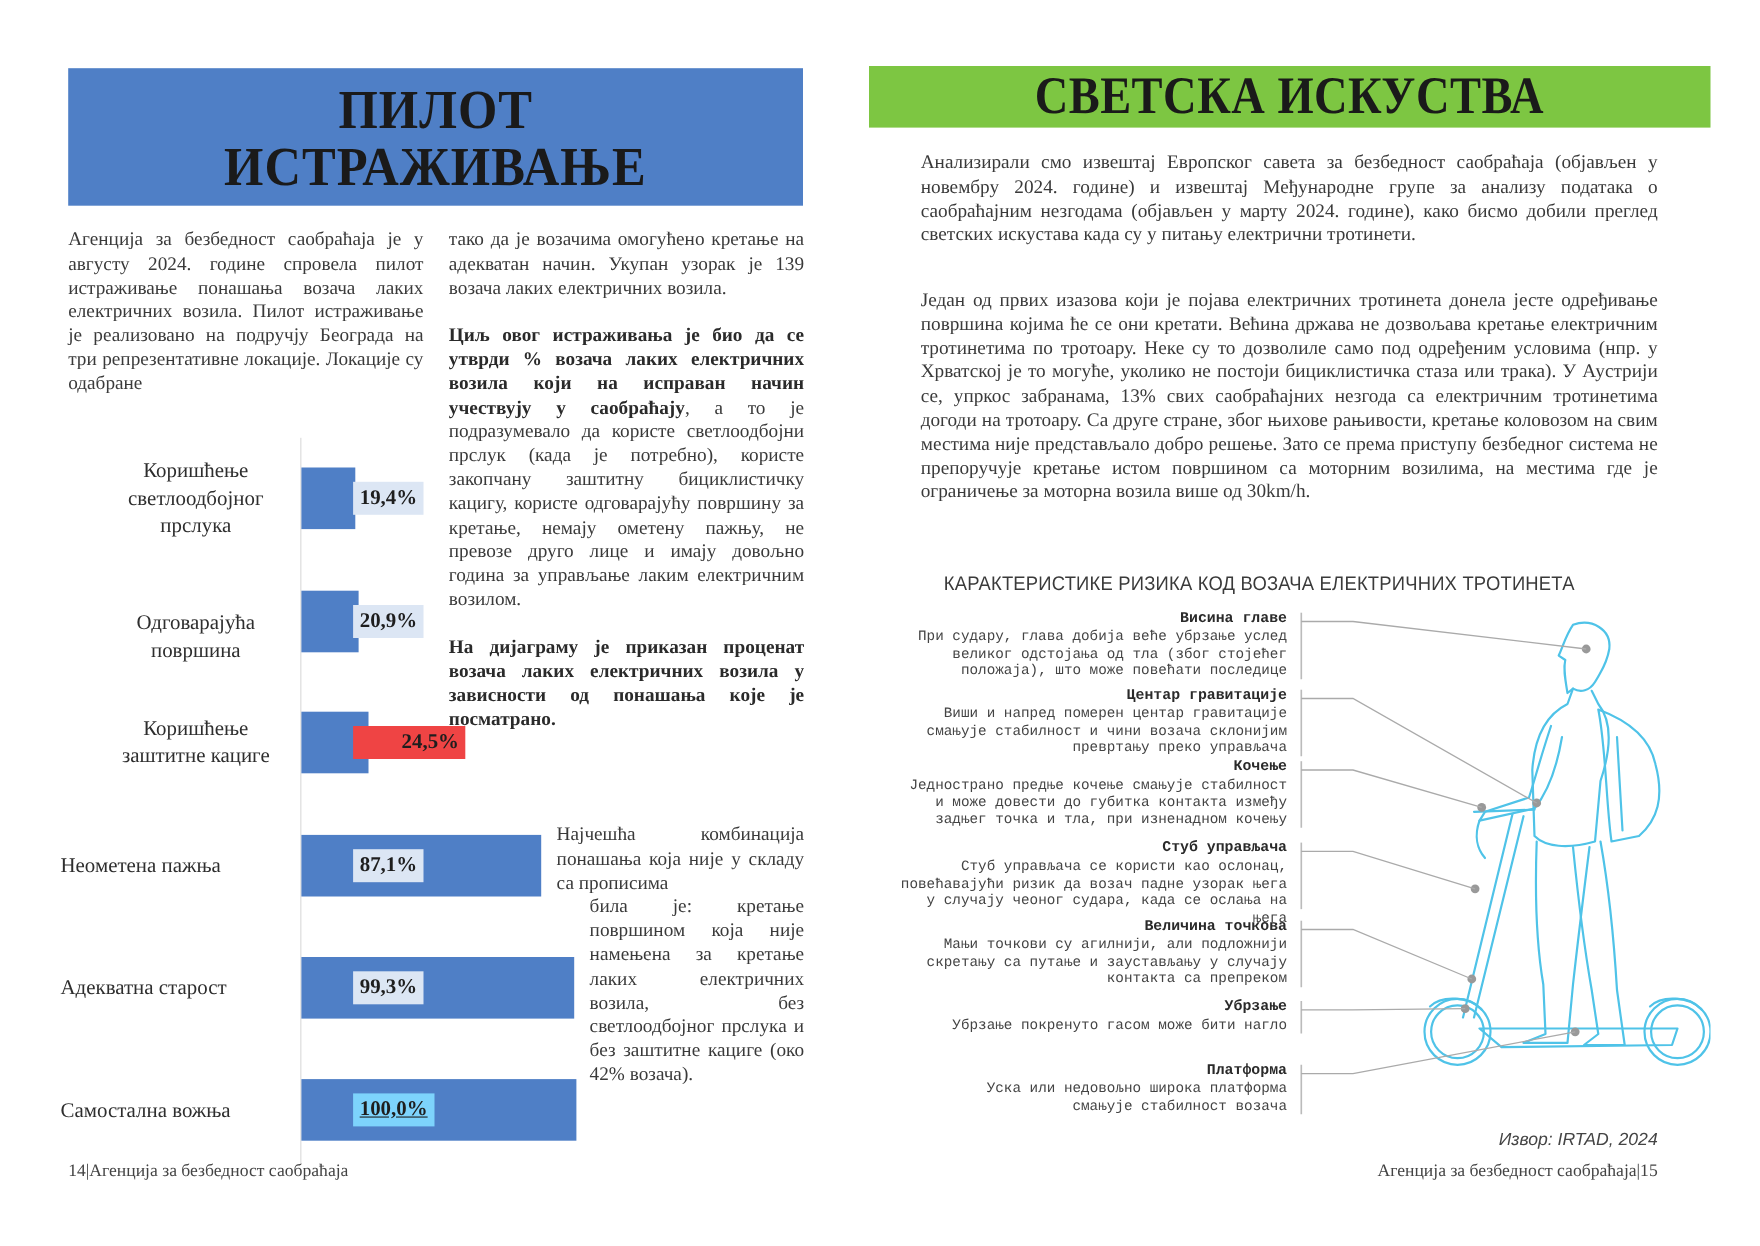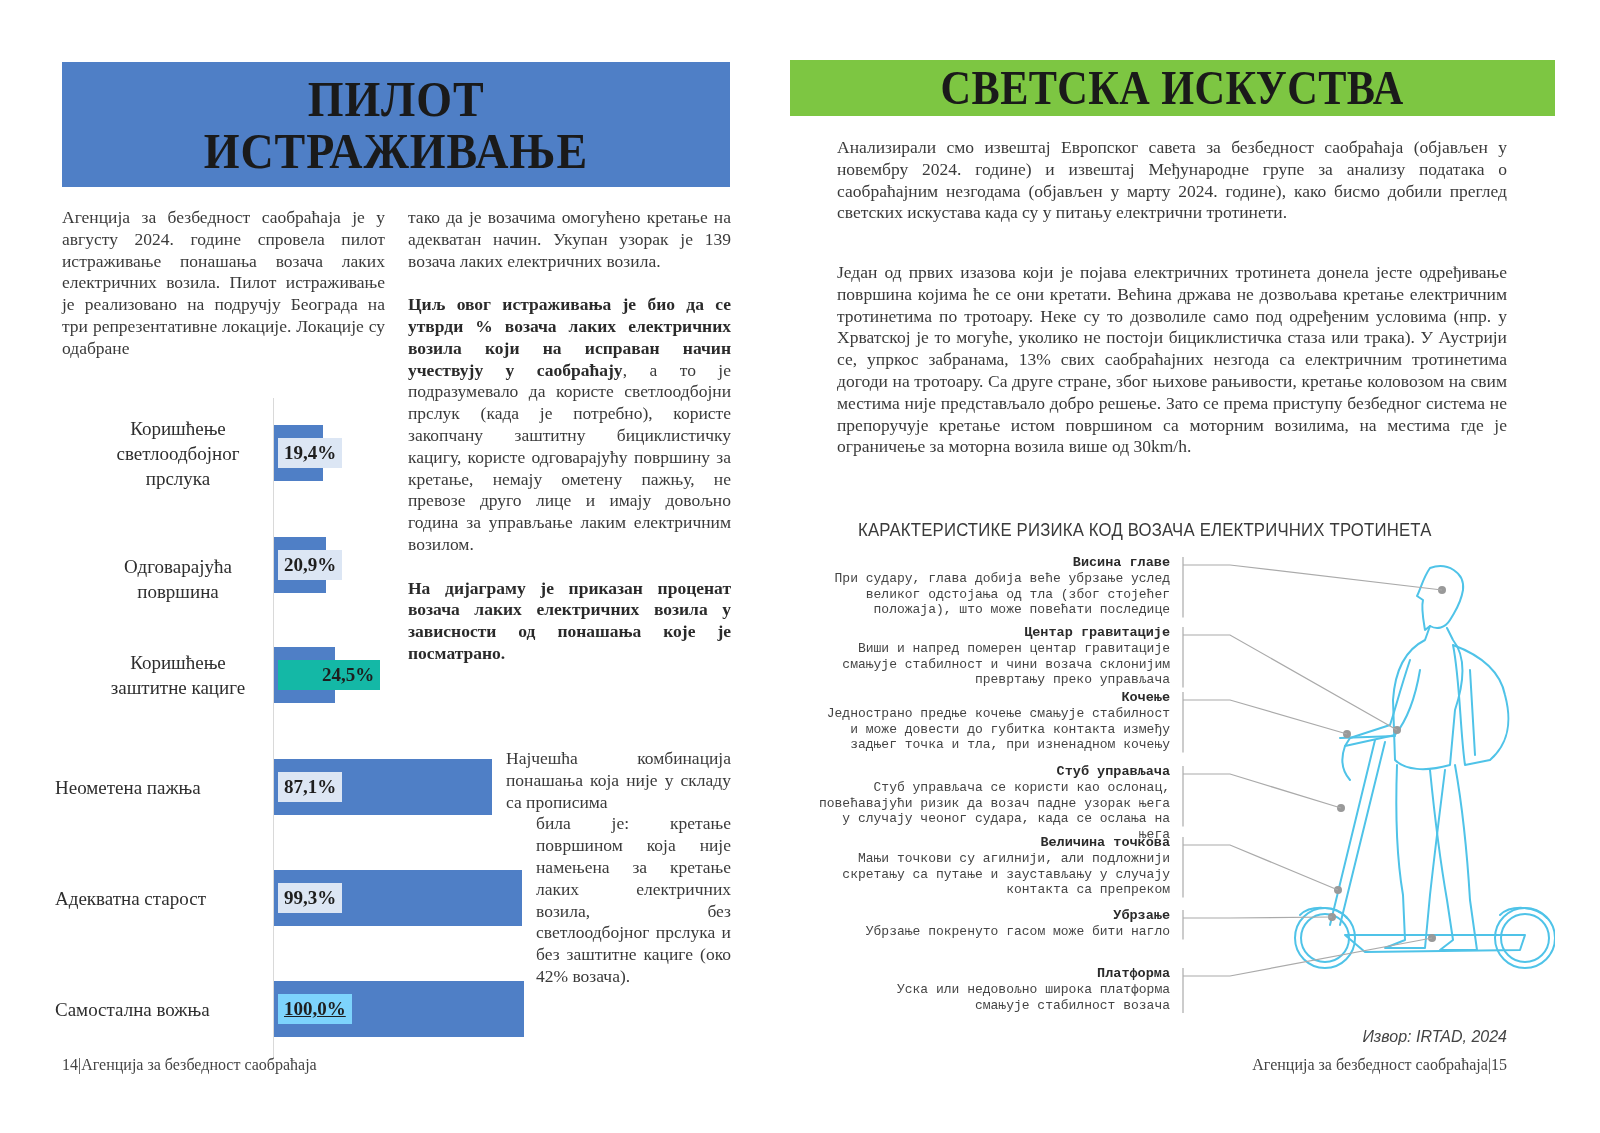--- a/index.html
+++ b/index.html
@@ -49,21 +49,21 @@
     position: absolute; left: 506px; top: 748px; width: 225px;
   }
   .combo .indent { padding-left: 30px; }
 
   
   .chart-axis { position: absolute; left: 273px; top: 398px; width: 1px; height: 660px; background: #d9d9d9; }
   .bar { position: absolute; left: 274px; height: 56px; background: #4f7fc6; }
   .bar-label-box {
     position: absolute; height: 30px; background: #dce6f4;
     font-family: "Liberation Serif", "DejaVu Serif", serif; font-weight: bold;
-    font-size: 19px; line-height: 30px; color: #1e1e1e; padding: 0 6px;
+    font-size: 19px; line-height: 30px; color: #1e1e1e; padding: 0 6px; margin-left: 43px;
   }
   .cat-label {
     position: absolute; width: 200px; text-align: center;
     font-family: "Liberation Serif", "DejaVu Serif", serif; font-size: 19px; line-height: 25px; color: #2e2e2e;
   }
   .cat-label.right { text-align: left; }
 
   .footer-left {
     position: absolute; left: 62px; top: 1056px;
     font-family: "Liberation Serif", "DejaVu Serif", serif; font-size: 16px; color: #444;
@@ -121,21 +121,21 @@
         <div>светлоодбојног</div>
         <div>прслука</div>
       </div>
       <div class="bar" style="top: 537px; width: 52.25px; background: rgb(79, 127, 198);"></div>
       <div class="bar-label-box" style="left: 278px; top: 550px; background: rgb(220, 230, 244);">20,9%</div>
       <div class="cat-label" style="top: 540px; left: 78px; margin-top: 14px;">
         <div>Одговарајућа</div>
         <div>површина</div>
       </div>
       <div class="bar" style="top: 647px; width: 61.25px; background: rgb(79, 127, 198);"></div>
-      <div class="bar-label-box" style="left: 278px; top: 660px; background: #14b8a6; padding-left: 44px;">24,5%</div>
+      <div class="bar-label-box" style="left: 278px; top: 660px; background: #ef4444; padding-left: 44px;">24,5%</div>
       <div class="cat-label" style="top: 650px; left: 78px;">
         <div>Коришћење</div>
         <div>заштитне кациге</div>
       </div>
       <div class="bar" style="top: 759px; width: 217.75px; background: rgb(79, 127, 198);"></div>
       <div class="bar-label-box" style="left: 278px; top: 772px; background: rgb(220, 230, 244);">87,1%</div>
       <div class="cat-label right" style="top: 774.5px; left: 55px;">
         <div>Неометена пажња</div>
       </div>
       <div class="bar" style="top: 870px; width: 248.25px; background: rgb(79, 127, 198);"></div>

